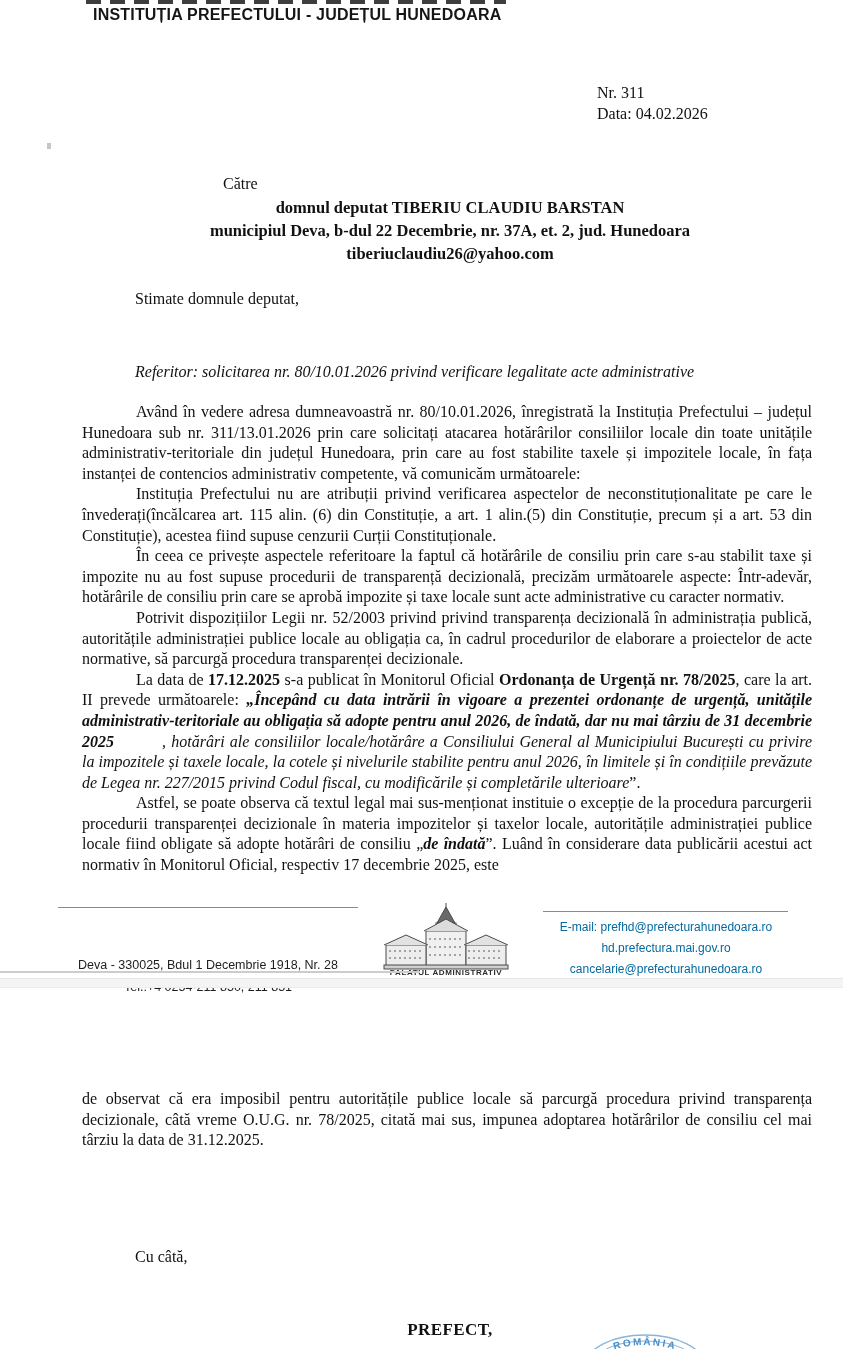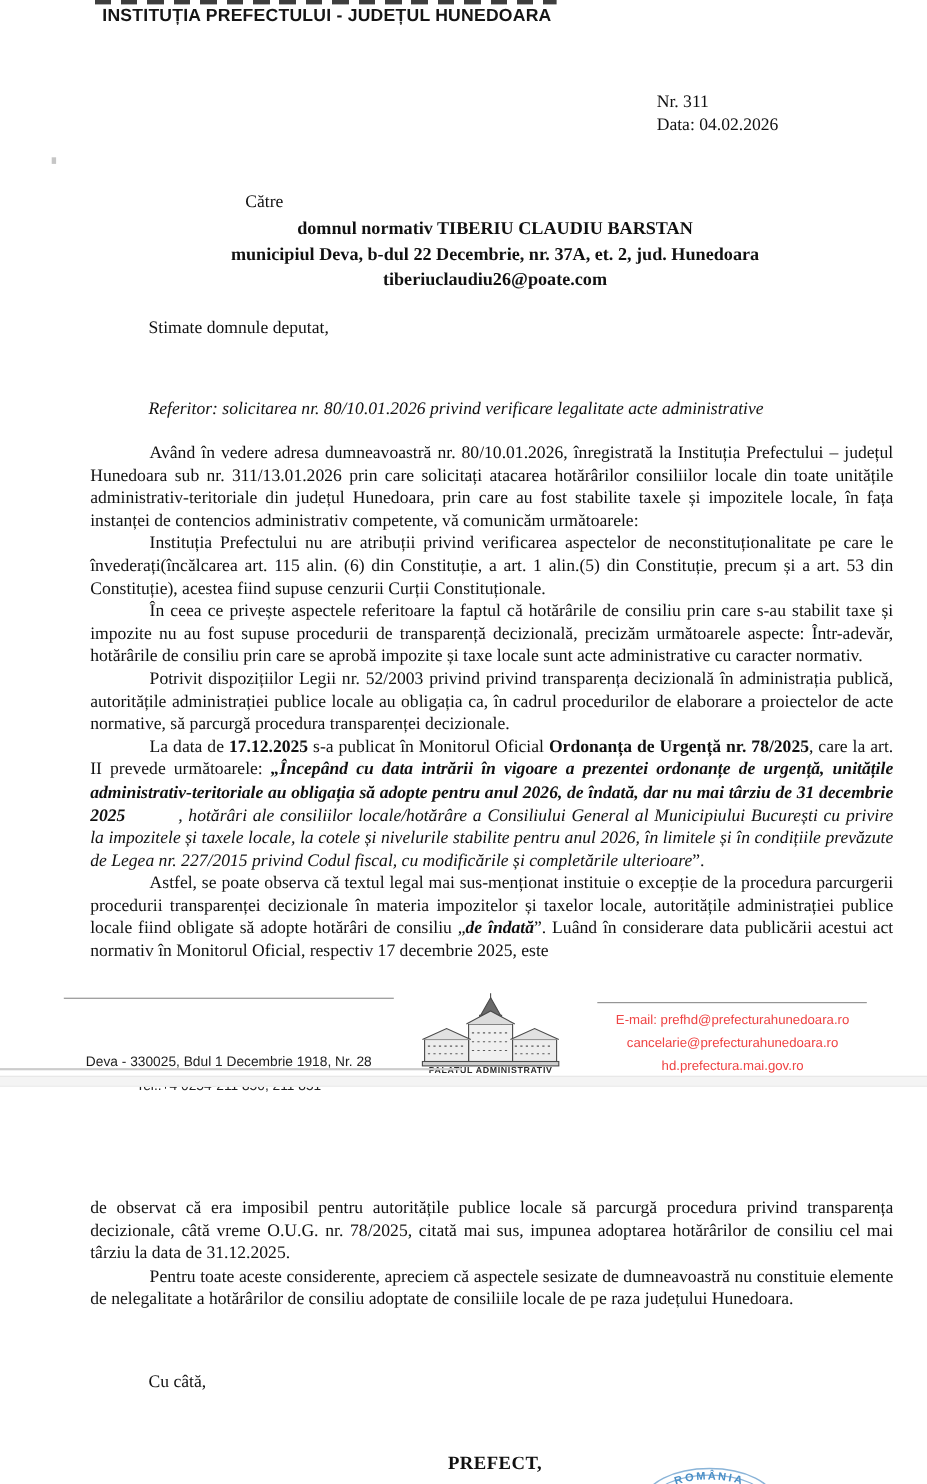--- a/index.html
+++ b/index.html
@@ -34,21 +34,21 @@
   .bodytext p.noindent{text-indent:0;}
   .b{font-weight:bold;}
   .i{font-style:italic;margin-left:48px;}
   .bi{font-weight:bold;font-style:italic;}
   
   .footer-line-left{position:absolute;left:58px;top:907px;width:300px;height:1px;background:#8a8a8a;}
   .footer-line-right{position:absolute;left:543px;top:911px;width:245px;height:1px;background:#8a8a8a;}
   .footer-left{position:absolute;left:58px;top:954px;width:300px;text-align:center;
     font-family:"Liberation Sans", sans-serif;font-size:12.5px;line-height:22px;color:#1d1d1d;}
   .footer-right{position:absolute;left:536px;top:917px;width:260px;text-align:center;
-    font-family:"Liberation Sans", sans-serif;font-size:12px;line-height:21px;color:#ef4444;}
+    font-family:"Liberation Sans", sans-serif;font-size:12px;line-height:21px;color:#0369a1;}
   .palace{position:absolute;left:380px;top:901px;width:132px;height:84px;overflow:hidden;}
   .palace-caption{position:absolute;left:380px;top:968px;width:132px;text-align:center;
     font-family:"Liberation Sans", sans-serif;font-size:8px;font-weight:bold;
     letter-spacing:.6px;color:#2b2b2b;}
   
   .regards{position:absolute;left:135px;top:1248px;font-size:16px;}
   .prefect{position:absolute;left:300px;top:1320px;width:300px;text-align:center;
     font-size:17px;font-weight:bold;letter-spacing:.4px;}
   
   .stamp{position:absolute;left:582px;top:1331px;width:126px;height:18px;overflow:hidden;}
@@ -63,23 +63,23 @@
 
   <div class="letterhead">INSTITUȚIA PREFECTULUI - JUDEȚUL HUNEDOARA</div>
 
   <div class="refblock">
     <div>Nr. 311</div>
     <div>Data: 04.02.2026</div>
   </div>
 
   <div class="catre">Către</div>
   <div class="recipient">
-    <div>domnul normativ TIBERIU CLAUDIU BARSTAN</div>
+    <div>domnul deputat TIBERIU CLAUDIU BARSTAN</div>
     <div>municipiul Deva, b-dul 22 Decembrie, nr. 37A, et. 2, jud. Hunedoara</div>
-    <div>tiberiuclaudiu26@poate.com</div>
+    <div>tiberiuclaudiu26@yahoo.com</div>
   </div>
 
   <div class="greeting">Stimate domnule deputat,</div>
   <div class="subject">Referitor: solicitarea nr. 80/10.01.2026 privind verificare legalitate acte administrative</div>
 
   <div class="body1 bodytext">
     <p>Având în vedere adresa dumneavoastră nr. 80/10.01.2026, înregistrată la Instituția Prefectului – județul Hunedoara sub nr. 311/13.01.2026 prin care solicitați atacarea hotărârilor consiliilor locale din toate unitățile administrativ-teritoriale din județul Hunedoara, prin care au fost stabilite  taxele și impozitele locale, în fața instanței de contencios administrativ competente, vă comunicăm următoarele:</p>
     <p>Instituția Prefectului nu are atribuții privind verificarea aspectelor de neconstituționalitate pe care le învederați(încălcarea art. 115 alin. (6) din Constituție, a art. 1 alin.(5) din Constituție, precum și a art. 53 din Constituție), acestea fiind supuse cenzurii Curții Constituționale.</p>
     <p>În ceea ce privește aspectele referitoare la faptul că hotărârile de consiliu prin care s-au stabilit taxe și impozite nu au fost supuse procedurii de transparență decizională, precizăm următoarele aspecte: Într-adevăr,  hotărârile de consiliu prin care se aprobă impozite și taxe locale sunt acte administrative cu caracter normativ.</p>
     <p>Potrivit dispozițiilor Legii nr. 52/2003 privind privind transparența decizională în administrația publică, autoritățile administrației publice locale au obligația ca, în cadrul procedurilor de elaborare a proiectelor de acte normative, să parcurgă procedura transparenței decizionale.</p>
@@ -123,30 +123,29 @@
         </g>
 
         <rect x="4" y="64" width="124" height="4" fill="#cfcfcf"></rect>
       </g>
     </svg>
   </div>
   <div class="palace-caption">PALATUL ADMINISTRATIV</div>
 
   <div class="footer-right">
     <div>E-mail: prefhd@prefecturahunedoara.ro</div>
+    <div>hd.prefectura.mai.gov.ro</div>
     <div>cancelarie@prefecturahunedoara.ro</div>
-    <div>hd.prefectura.mai.gov.ro</div>
   </div>
 
   <div class="page-divider-line"></div>
   <div class="page-divider-band"></div>
 
   <div class="body2 bodytext">
     <p class="noindent">de observat că era imposibil pentru autoritățile publice locale să parcurgă procedura privind transparența decizionale, câtă vreme O.U.G. nr. 78/2025, citată mai sus, impunea adoptarea hotărârilor de consiliu cel mai târziu la data de 31.12.2025.</p>
-    <p>Pentru toate aceste considerente, apreciem că aspectele sesizate de dumneavoastră nu constituie elemente de nelegalitate a hotărârilor de consiliu adoptate de consiliile locale de pe raza județului Hunedoara.</p>
   </div>
 
   <div class="regards">Cu câtă,</div>
   <div class="prefect">PREFECT,</div>
 
   <div class="stamp">
     <svg width="126" height="66" viewBox="0 0 126 66" xmlns="http://www.w3.org/2000/svg">
       <ellipse cx="63" cy="34" rx="59" ry="30" fill="none" stroke="#8ab4d8" stroke-width="1.4"></ellipse>
       <ellipse cx="63" cy="34" rx="52" ry="24" fill="none" stroke="#8ab4d8" stroke-width="1"></ellipse>
       <path id="stamp-arc" d="M 14,36 A 49,22 0 0 1 112,36" fill="none"></path>

